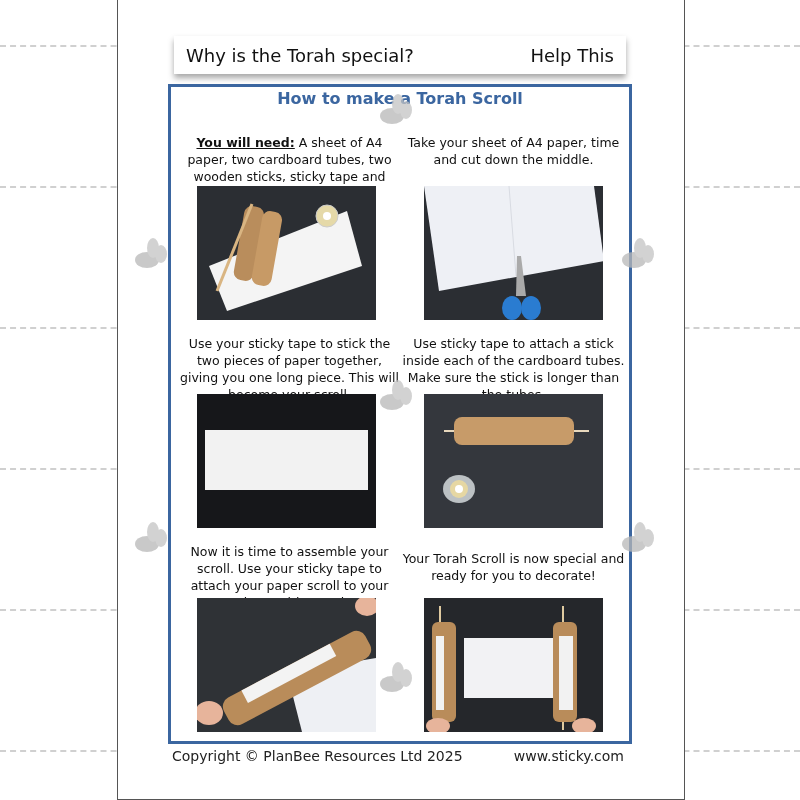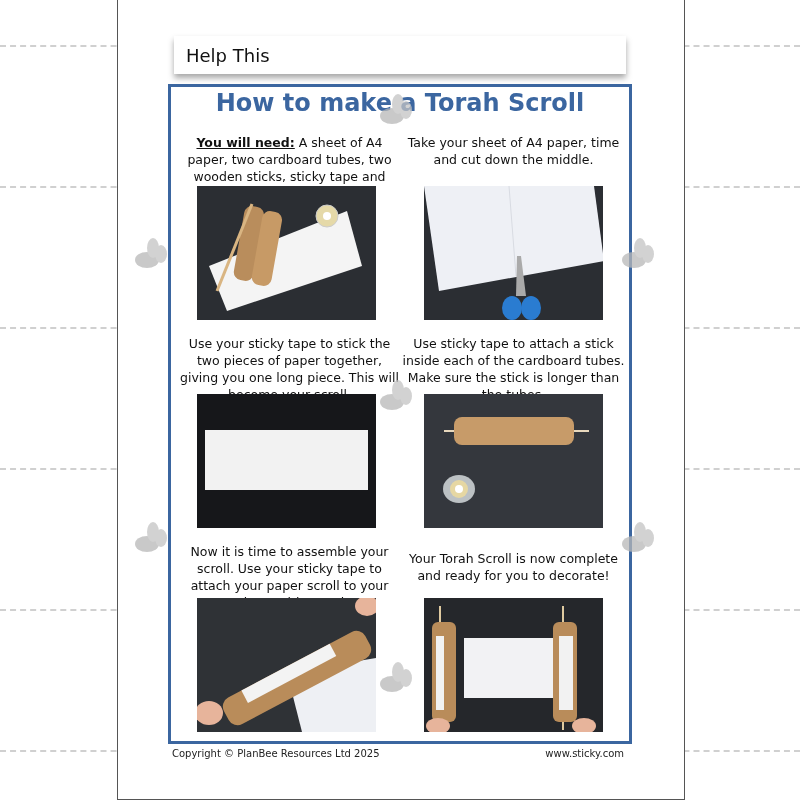--- a/index.html
+++ b/index.html
@@ -1,41 +1,42 @@
 <!DOCTYPE html>
 <html><head>
 <meta charset="utf-8">
 <style>
   html, body { margin:0; padding:0; }
   body { width:800px; height:800px; background:#ffffff; position:relative; overflow:hidden; font-family:"DejaVu Sans", sans-serif; }
   .page { position:absolute; left:117px; top:0; width:566px; height:799px; border-left:1px solid #555; border-right:1px solid #555; border-bottom:1px solid #555; background:#fff; }
   .header-bar { position:absolute; left:174px; top:36px; width:452px; height:38px; background:#fff; box-shadow:0 4px 6px rgba(0,0,0,0.35); display:flex; justify-content:space-between; align-items:center; padding:0 12px; box-sizing:border-box; }
   .header-bar span { font-size:18px; color:#111; }
   .frame { position:absolute; left:168px; top:84px; width:464px; height:660px; border:3px solid #3b66a0; box-sizing:border-box; background:transparent; }
-  .title { position:absolute; left:168px; top:89px; width:464px; text-align:center; font-size:24px; font-weight:bold; color:#3b66a0; }
+  .title { position:absolute; left:168px; top:89px; width:464px; text-align:center; font-size:16px; font-weight:bold; color:#3b66a0; }
   .step-text { position:absolute; width:225px; text-align:center; font-size:12.5px; line-height:17px; color:#111; }
   .step-text u { font-weight:bold; }
   .photo { position:absolute; width:179px; height:134px; background:#2b2e33; overflow:hidden; }
-  .footer { position:absolute; top:748px; font-size:10px; color:#222; }
+  .footer { position:absolute; top:748px; font-size:14px; color:#222; }
   .dash-h { position:absolute; left:0; width:800px; border-top:2px dashed #d0d0d0; }
   .bee { position:absolute; width:44px; height:40px; opacity:0.75; }
 </style>
 </head>
 <body>
 
 <div class="dash-h" style="top:45px"></div>
 <div class="dash-h" style="top:186px"></div>
 <div class="dash-h" style="top:327px"></div>
 <div class="dash-h" style="top:468px"></div>
 <div class="dash-h" style="top:609px"></div>
 <div class="dash-h" style="top:750px"></div>
 
 <div class="page"></div>
 
 <div class="header-bar">
+  <span>Why is the Torah special?</span>
   <span>Help This</span>
 </div>
 
 <div class="frame"></div>
 <div class="title">How to make a Torah Scroll</div>
 
 <div class="step-text" style="left:177px; top:134px;">
   <u>You will need:</u>
   <span>A sheet of A4 paper, two cardboard tubes, two wooden sticks, sticky tape and scissors.</span>
 </div>
@@ -83,21 +84,21 @@
 <div class="photo" style="left:197px; top:598px; background:#2f3236;">
   <svg width="179" height="134">
     <polygon points="90,75 179,60 179,134 105,134" fill="#eef0f4"></polygon>
     <rect x="20" y="65" width="160" height="30" rx="10" fill="#b98c5a" transform="rotate(-28 100 80)"></rect>
     <rect x="45" y="65" width="100" height="14" fill="#f3f3f3" transform="rotate(-28 100 80)"></rect>
     <ellipse cx="12" cy="115" rx="14" ry="12" fill="#e7b49b"></ellipse>
     <ellipse cx="170" cy="8" rx="12" ry="10" fill="#e7b49b"></ellipse>
   </svg>
 </div>
 
-<div class="step-text" style="left:401px; top:550px;">Your Torah Scroll is now complete and ready for you to decorate!</div>
+<div class="step-text" style="left:401px; top:550px;">Your Torah Scroll is now special and ready for you to decorate!</div>
 <div class="photo" style="left:424px; top:598px; background:#25272b;">
   <svg width="179" height="134">
     <line x1="16" y1="8" x2="16" y2="132" stroke="#dfcaa0" stroke-width="2"></line>
     <line x1="139" y1="8" x2="139" y2="132" stroke="#dfcaa0" stroke-width="2"></line>
     <rect x="40" y="40" width="100" height="60" fill="#f2f2f4"></rect>
     <rect x="8" y="24" width="24" height="100" rx="6" fill="#b98c5a"></rect>
     <rect x="12" y="38" width="8" height="74" fill="#f2f2f2"></rect>
     <rect x="129" y="24" width="24" height="100" rx="6" fill="#b98c5a"></rect>
     <rect x="135" y="38" width="14" height="74" fill="#f2f2f2"></rect>
     <ellipse cx="14" cy="128" rx="12" ry="8" fill="#e7b49b"></ellipse>

